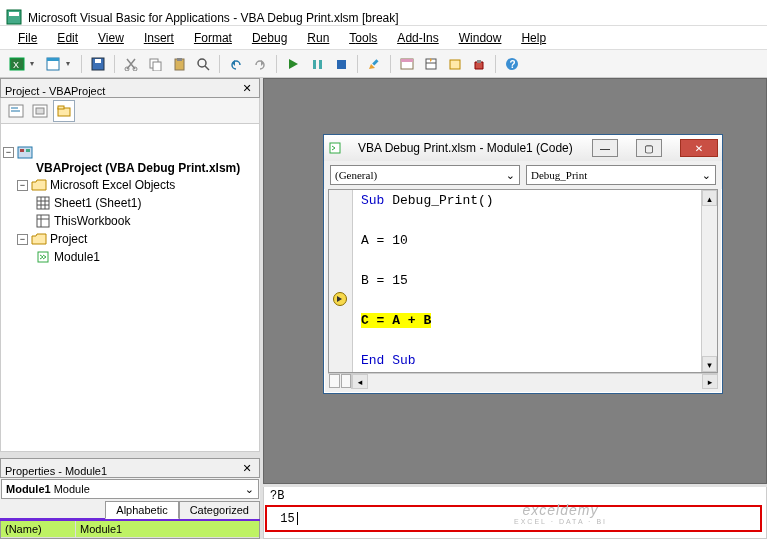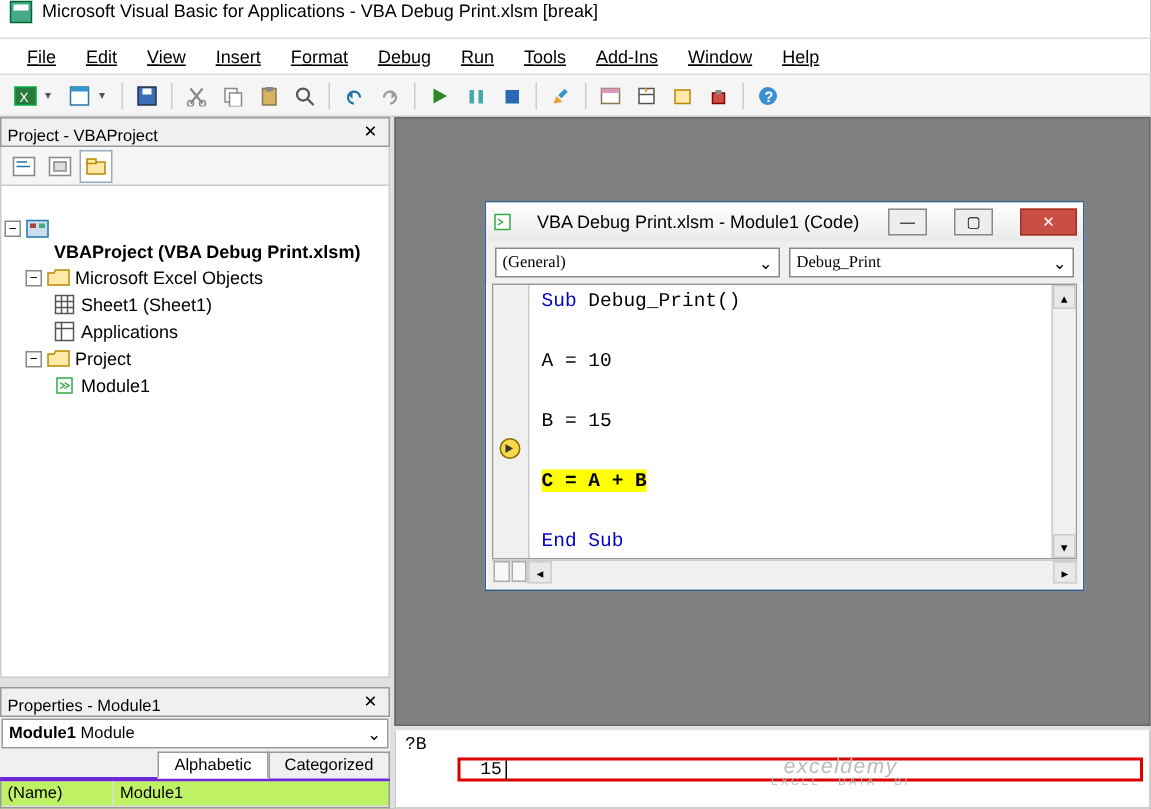--- a/index.html
+++ b/index.html
@@ -1,17 +1,17 @@
 <!DOCTYPE html>
 <html><head>
 <meta charset="utf-8">
 <style>
 * { box-sizing: border-box; margin: 0; padding: 0; }
 body { font-family: "Segoe UI", Tahoma, sans-serif; font-size: 12px; background: #f0f0f0; width: 767px; height: 539px; overflow: hidden; position: relative; }
-.titlebar { height: 26px; background: #fff; display: flex; align-items: flex-start; padding: 0 6px; gap: 6px; border-bottom: 1px solid #ddd; }
+.titlebar { height: 26px; background: #fff; display: flex; align-items: flex-end; padding: 0 6px; gap: 6px; border-bottom: 1px solid #ddd; }
 .titlebar .app-icon { width: 16px; height: 16px; display: inline-flex; align-items: center; justify-content: center; }
 .titlebar .title { font-size: 12px; color: #000; }
 .menubar { height: 24px; background: #fff; display: flex; align-items: center; padding: 0 10px; gap: 4px; border-bottom: 1px solid #ddd; }
 .menubar .menu-item { padding: 2px 8px; cursor: default; text-decoration: underline; }
 .menubar .menu-item u { text-decoration: underline; }
 .toolbar { height: 28px; background: #f5f5f5; display: flex; align-items: center; padding: 0 6px; gap: 2px; border-bottom: 1px solid #ccc; }
 .toolbar .tbtn { width: 22px; height: 22px; display: inline-flex; align-items: center; justify-content: center; border: 1px solid transparent; }
 .toolbar .sep { width: 1px; height: 18px; background: #ccc; margin: 0 3px; }
 .toolbar .dd { width: 10px; font-size: 8px; color: #555; }
 .main { display: flex; height: calc(539px - 26px - 24px - 28px); }
@@ -58,21 +58,21 @@
 .codewin .vscroll .arr { height: 16px; text-align: center; font-size: 9px; line-height: 16px; background: #e8e8e8; border: 1px solid #ccc; }
 .codewin .vscroll .track { flex: 1; }
 .codewin .hscroll { height: 16px; background: #f0f0f0; border-top: 1px solid #ccc; margin: 0 4px 4px 4px; display: flex; }
 .codewin .hscroll .corner { width: 24px; border-right: 1px solid #ccc; display: flex; }
 .codewin .hscroll .corner .sm { width: 11px; height: 14px; border: 1px solid #aaa; margin: 0 0 0 1px; background: #f8f8f8; }
 .codewin .hscroll .arr { width: 16px; text-align: center; font-size: 9px; line-height: 14px; background: #e8e8e8; border: 1px solid #ccc; }
 .codewin .hscroll .track { flex: 1; }
 .immediate { background: #fff; border-top: 3px solid #e0e0e0; }
 .immediate .hdr { height: 20px; background: #f0f0f0; border: 1px solid #999; padding: 0 6px; font-size: 11px; display: flex; align-items: center; }
 .immediate .body { background: #fff; border: 1px solid #ccc; border-top: none; padding: 2px 6px; font-family: Consolas, "Courier New", monospace; font-size: 12px; position: relative; min-height: 52px; }
-.immediate .redbox { position: absolute; left: 1px; right: 4px; top: 18px; height: 16px; border: 2px solid #d00; display: flex; align-items: center; padding: 0 6px; margin-left: 40px; }
+.immediate .redbox { position: absolute; left: 1px; right: 4px; top: 18px; height: 27px; border: 2px solid #d00; display: flex; align-items: center; padding: 0 6px; }
 .immediate .cursor { display: inline-block; width: 1px; height: 13px; background: #000; vertical-align: middle; margin-left: 2px; }
 .watermark { position: absolute; right: 160px; bottom: 14px; color: #bbb; font-size: 14px; font-style: italic; text-align: center; pointer-events: none; letter-spacing: 1px; z-index: 50; }
 .watermark .sub { font-size: 7px; letter-spacing: 2px; font-style: normal; }
 svg { display: block; }
 </style>
 </head>
 <body>
 
 <div class="titlebar">
   <span class="app-icon">
@@ -279,21 +279,21 @@
         <span>Sheet1 (Sheet1)</span>
       </div>
       <div class="node indent2">
         <span class="ticon">
             <svg width="14" height="14">
               <rect x="1" y="1" width="12" height="12" fill="#fff" stroke="#555"></rect>
               <line x1="1" y1="5" x2="13" y2="5" stroke="#555"></line>
               <line x1="5" y1="1" x2="5" y2="13" stroke="#555"></line>
             </svg>
           </span>
-        <span>Applications</span>
+        <span>ThisWorkbook</span>
       </div>
       <div class="node indent1">
         <span class="toggle">−</span>
         <span class="ticon">
             <svg width="16" height="12">
               <path d="M1 3 L5 3 L6 1 L15 1 L15 11 L1 11 Z" fill="#ffe9a8" stroke="#b80"></path>
             </svg>
           </span>
         <span>Project</span>
       </div>

